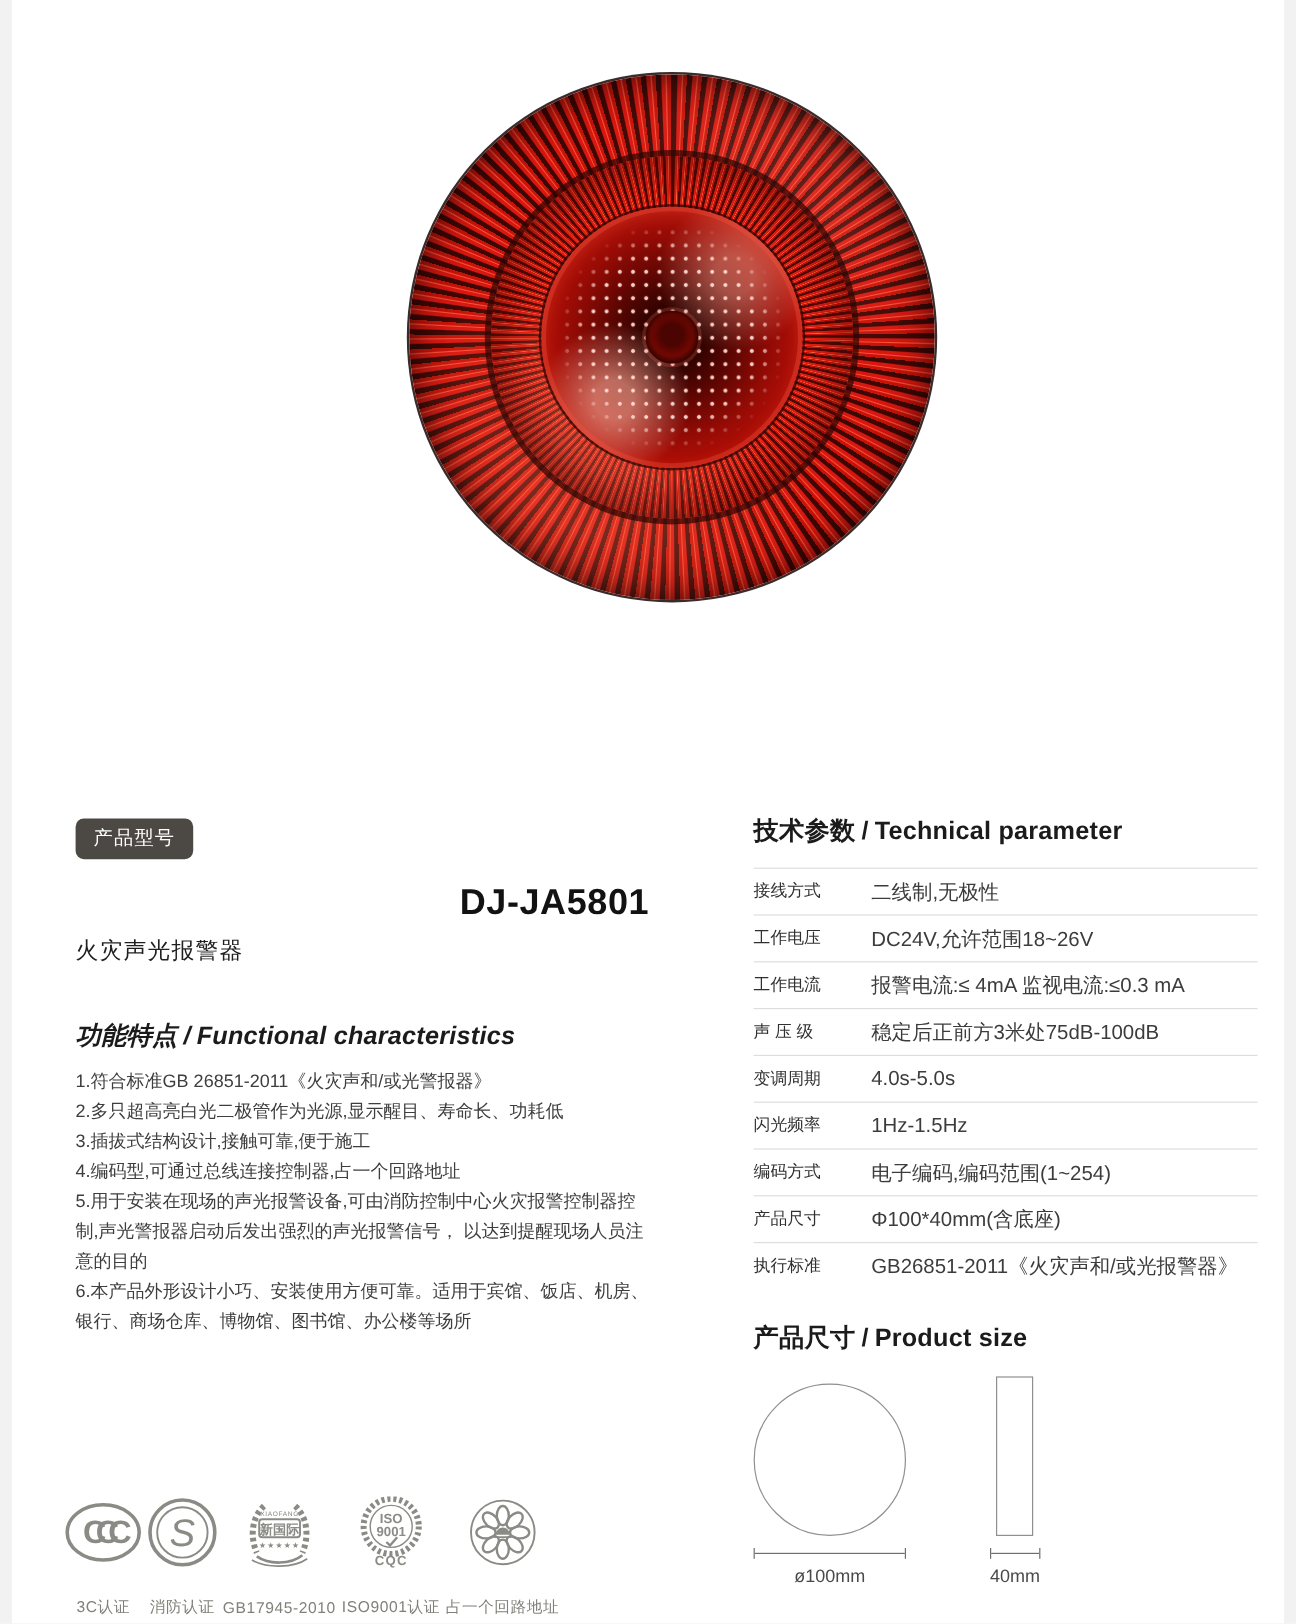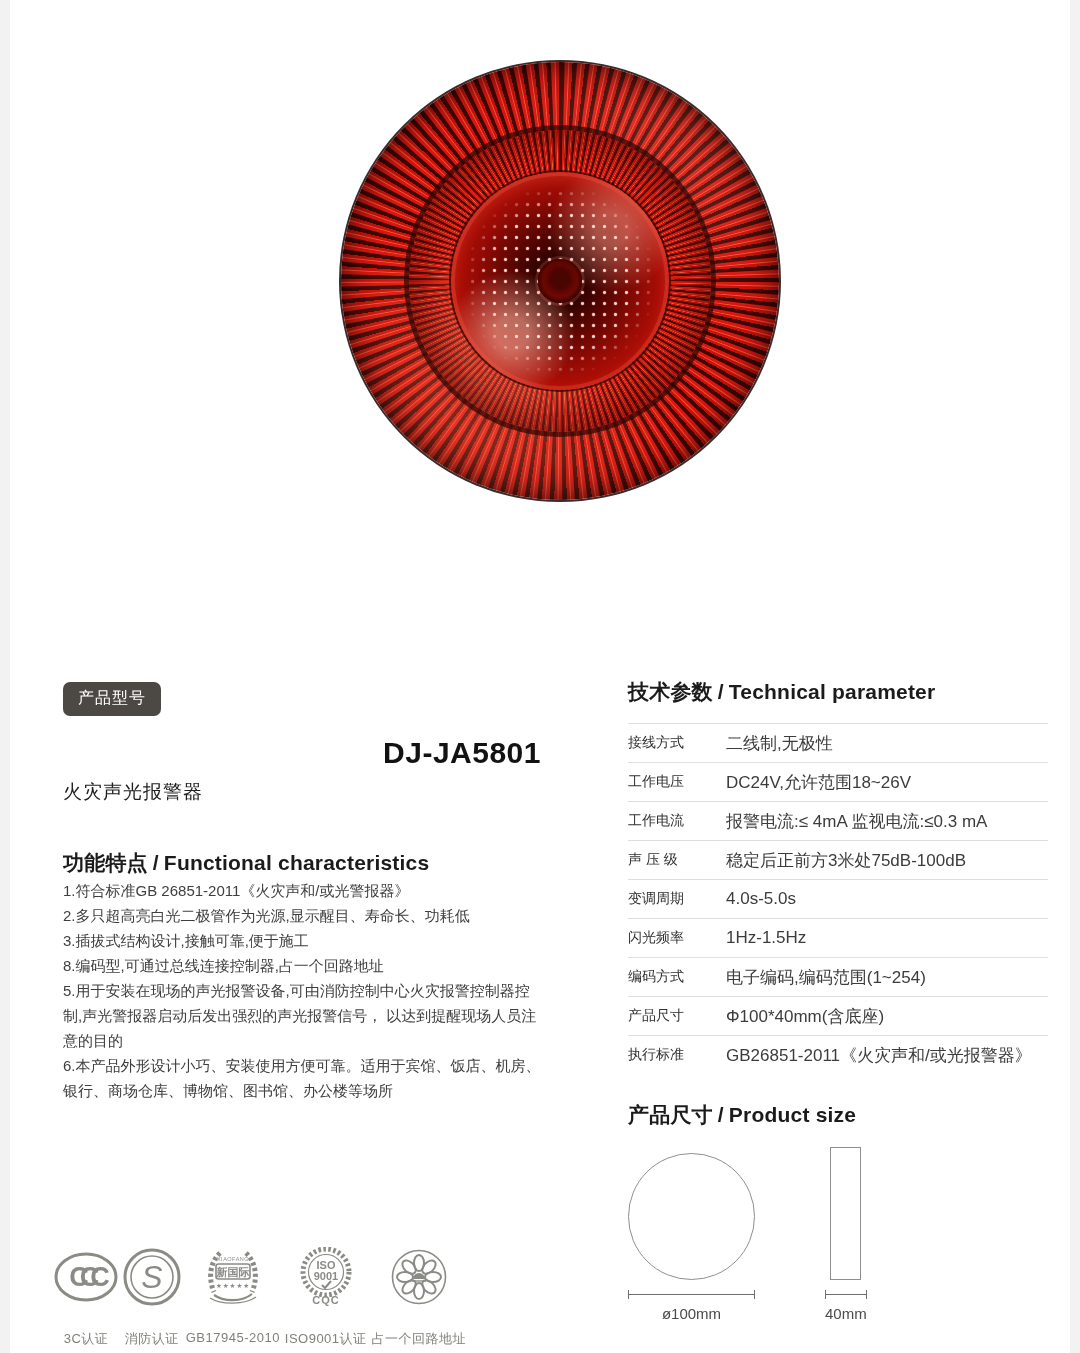--- a/index.html
+++ b/index.html
@@ -57,28 +57,28 @@
     display:inline-block; background:#4c4844; color:#ffffff;
     font-size:16px; padding:6px 15px 7px; border-radius:7px; letter-spacing:1px;
   }
   .model-number { margin-top:20px; font-size:30px; font-weight:800; color:#121212; letter-spacing:0.5px;text-align:right; }
   .product-name { margin-top:9px; font-size:19px; color:#202020; letter-spacing:1px; }
 
   .section-title { font-size:21px; color:#1b1b1b; font-weight:700; letter-spacing:0.2px; }
   .section-title .sep { font-weight:600; margin:0 5px; }
   .section-title .en { font-weight:600; }
 
-  .features-title { margin-top:44px; }
-  .features-list { margin-top:1px; }
+  .features-title { margin-top:44px;font-style:italic; }
+  .features-list { margin-top:12px; }
   .feature { font-size:15px; line-height:25px; color:#3e3e3e; }
 
   
   .certs {
     position:absolute; left:44px; top:1247px; width:412px;
-    display:flex; justify-content:space-between; align-items:flex-start;
+    display:flex; justify-content:space-between; align-items:center;
   }
   .cert { display:flex; flex-direction:column; align-items:center; }
   .cert-icon { height:60px; display:flex; align-items:center; justify-content:center; }
   .cert-label { margin-top:23px; font-size:13px; color:#81817b; letter-spacing:0.5px; }
 
   
   .right-col { position:absolute; left:618px; top:678px; width:420px; }
   .tech-table { margin-top:17px; }
   .tech-row { display:flex; align-items:center; min-height:39px; border-top:1px solid #dedede; padding:2px 0; }
   .tech-label { width:98px; flex:none; font-size:14px; color:#303030; }
@@ -118,21 +118,21 @@
       <span>功能特点</span><span class="sep">/</span><span class="en">Functional characteristics</span>
     </div>
 
     <div class="features-list">
   <p class="feature">1.符合标准GB 26851-2011《火灾声和/或光警报器》</p>
 
   <p class="feature">2.多只超高亮白光二极管作为光源,显示醒目、寿命长、功耗低</p>
 
   <p class="feature">3.插拔式结构设计,接触可靠,便于施工</p>
 
-  <p class="feature">8.编码型,可通过总线连接控制器,占一个回路地址</p>
+  <p class="feature">4.编码型,可通过总线连接控制器,占一个回路地址</p>
 
   <p class="feature">5.用于安装在现场的声光报警设备,可由消防控制中心火灾报警控制器控制,声光警报器启动后发出强烈的声光报警信号， 以达到提醒现场人员注意的目的</p>
 
   <p class="feature">6.本产品外形设计小巧、安装使用方便可靠。适用于宾馆、饭店、机房、银行、商场仓库、博物馆、图书馆、办公楼等场所</p>
 </div>
   </div>
 
   <div class="certs">
 
     <div class="cert">

